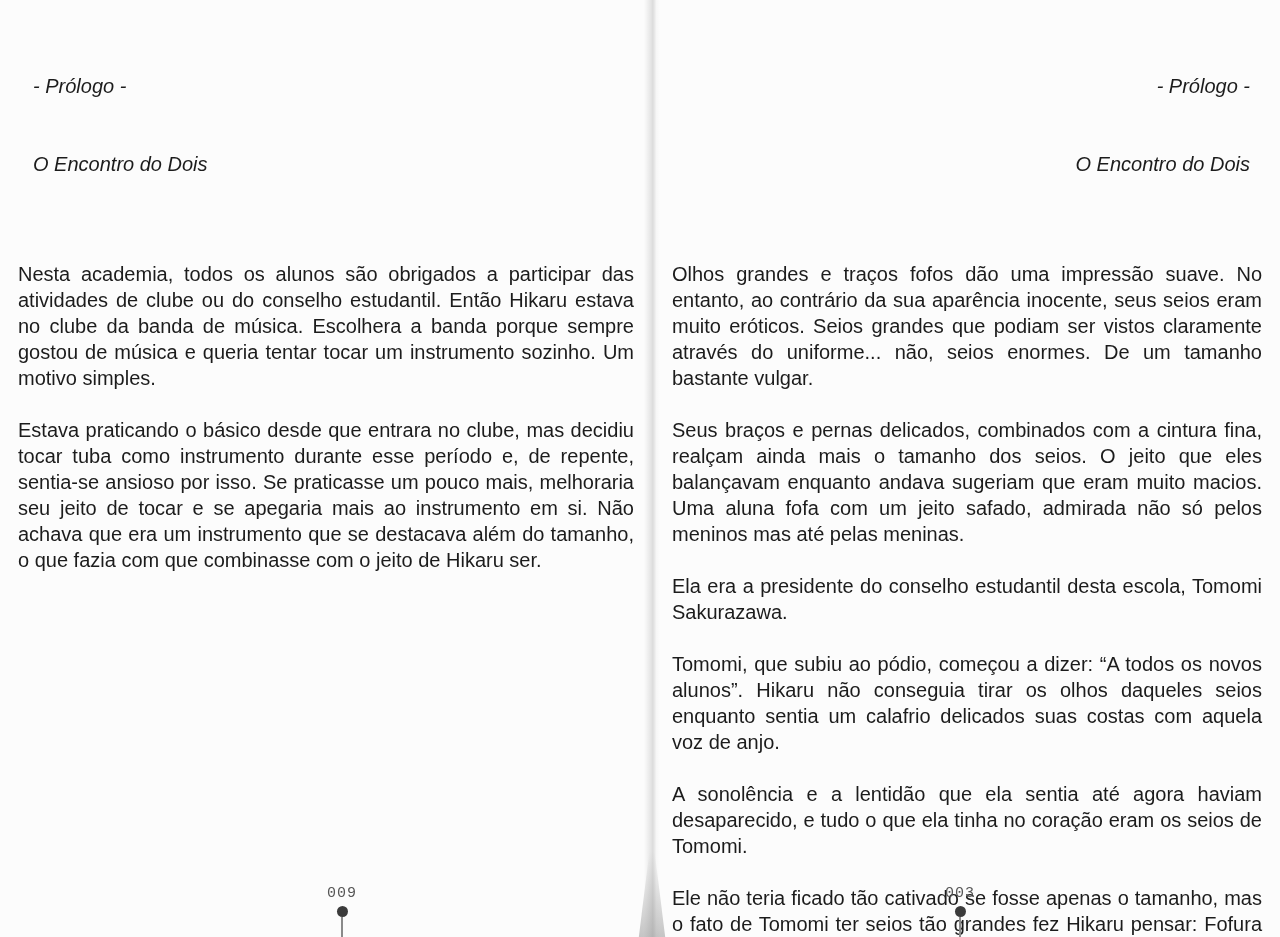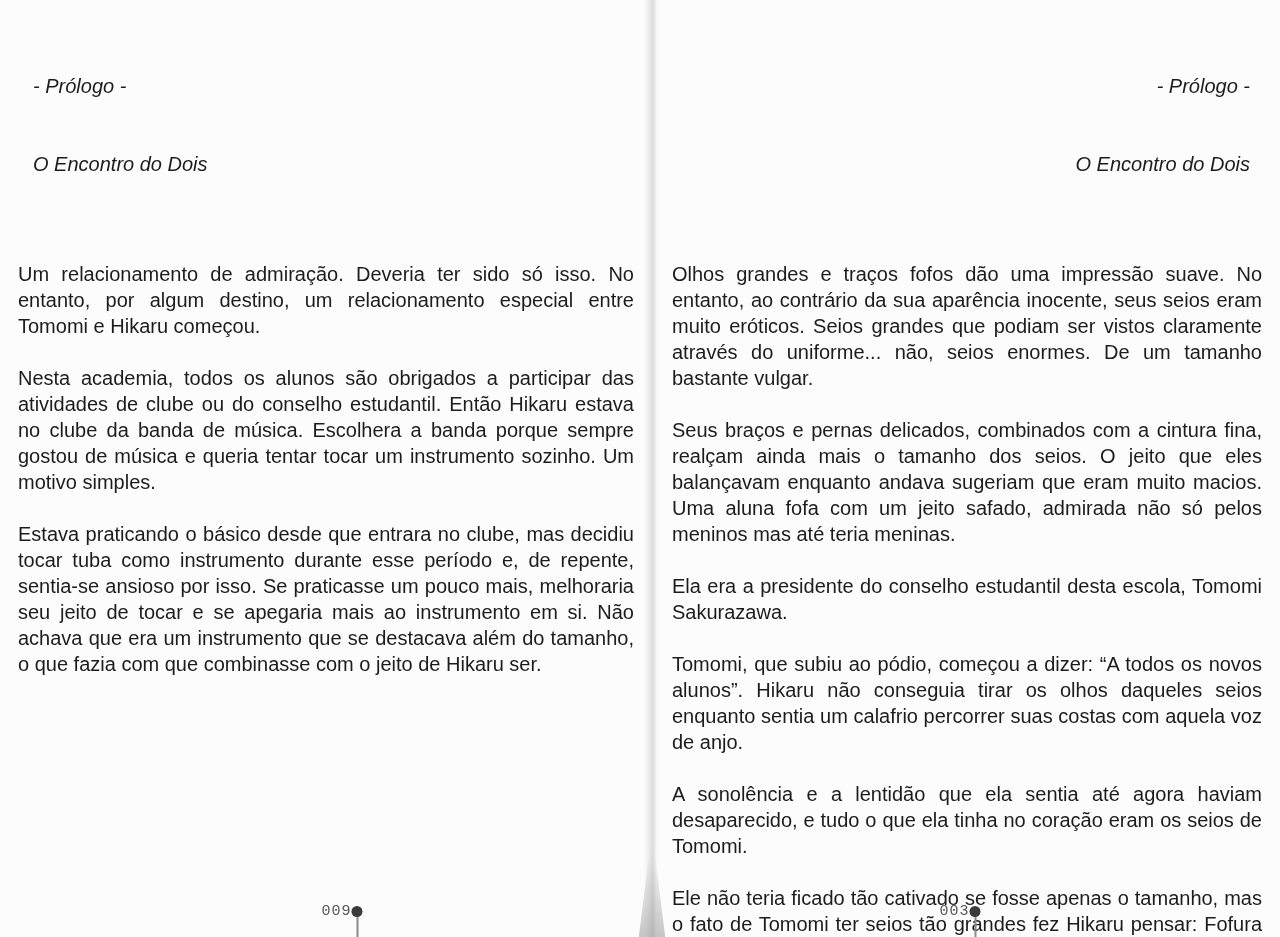--- a/index.html
+++ b/index.html
@@ -55,22 +55,22 @@
     background: linear-gradient(to bottom, rgba(130,130,130,0) 0%, rgba(130,130,130,0.45) 100%);
     clip-path: polygon(44% 0, 56% 0, 80% 100%, 20% 100%);
   }
 
   
   .page-footer {
     position: absolute;
     bottom: 0;
     transform: translateX(-50%);
     display: flex;
-    flex-direction: row;
-    align-items: flex-start;
+    flex-direction: column;
+    align-items: center;
   }
   .footer-left  { left: 342px; }
   .footer-right { left: 960px; }
   .page-number {
     font-family: "Liberation Mono", monospace;
     font-size: 15px;
     letter-spacing: 1px;
     color: #565656;
     line-height: 18px;
   }
@@ -91,21 +91,20 @@
 <div class="spread">
 
   <section class="page page-left">
     <header class="page-header">
       <div>- Prólogo -</div>
       <div>O Encontro do Dois</div>
     </header>
     <div class="paras">
 
 
-        <p class="para">Um relacionamento de admiração. Deveria ter sido só isso. No entanto, por algum destino, um relacionamento especial entre Tomomi e Hikaru começou.</p>
 
 
 
         <p class="para">Nesta academia, todos os alunos são obrigados a participar das atividades de clube ou do conselho estudantil. Então Hikaru estava no clube da banda de música. Escolhera a banda porque sempre gostou de música e queria tentar tocar um instrumento sozinho. Um motivo simples.</p>
 
         <p class="para">Estava praticando o básico desde que entrara no clube, mas decidiu tocar tuba como instrumento durante esse período e, de repente, sentia-se ansioso por isso. Se praticasse um pouco mais, melhoraria seu jeito de tocar e se apegaria mais ao instrumento em si. Não achava que era um instrumento que se destacava além do tamanho, o que fazia com que combinasse com o jeito de Hikaru ser.</p>
       </div>
   </section>
 
   <div class="gutter"></div>
@@ -113,25 +112,25 @@
 
   <section class="page page-right">
     <header class="page-header">
       <div>- Prólogo -</div>
       <div>O Encontro do Dois</div>
     </header>
     <div class="paras">
 
         <p class="para">Olhos grandes e traços fofos dão uma impressão suave. No entanto, ao contrário da sua aparência inocente, seus seios eram muito eróticos. Seios grandes que podiam ser vistos claramente através do uniforme... não, seios enormes. De um tamanho bastante vulgar.</p>
 
-        <p class="para">Seus braços e pernas delicados, combinados com a cintura fina, realçam ainda mais o tamanho dos seios. O jeito que eles balançavam enquanto andava sugeriam que eram muito macios. Uma aluna fofa com um jeito safado, admirada não só pelos meninos mas até teria meninas.</p>
+        <p class="para">Seus braços e pernas delicados, combinados com a cintura fina, realçam ainda mais o tamanho dos seios. O jeito que eles balançavam enquanto andava sugeriam que eram muito macios. Uma aluna fofa com um jeito safado, admirada não só pelos meninos mas até pelas meninas.</p>
 
         <p class="para">Ela era a presidente do conselho estudantil desta escola, Tomomi Sakurazawa.</p>
 
-        <p class="para">Tomomi, que subiu ao pódio, começou a dizer: “A todos os novos alunos”. Hikaru não conseguia tirar os olhos daqueles seios enquanto sentia um calafrio percorrer suas costas com aquela voz de anjo.</p>
+        <p class="para">Tomomi, que subiu ao pódio, começou a dizer: “A todos os novos alunos”. Hikaru não conseguia tirar os olhos daqueles seios enquanto sentia um calafrio delicados suas costas com aquela voz de anjo.</p>
 
         <p class="para">A sonolência e a lentidão que ela sentia até agora haviam desaparecido, e tudo o que ela tinha no coração eram os seios de Tomomi.</p>
 
         <p class="para">Ele não teria ficado tão cativado se fosse apenas o tamanho, mas o fato de Tomomi ter seios tão grandes fez Hikaru pensar: Fofura e vulgaridade; Pureza e obscenidade. Ele aprendeu pela primeira vez que essas coisas contraditórias existem e coexistem.</p>
       </div>
   </section>
 
   <div class="page-footer footer-left">
     <div class="page-number">009</div>
     <div class="pin">

